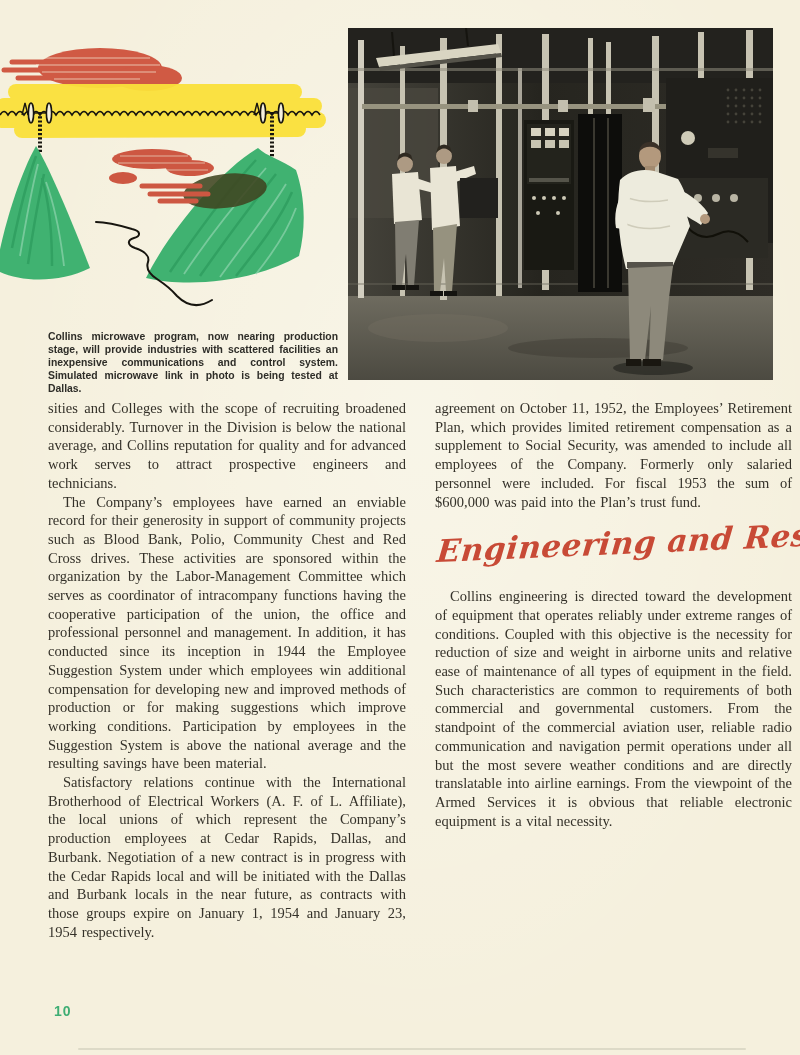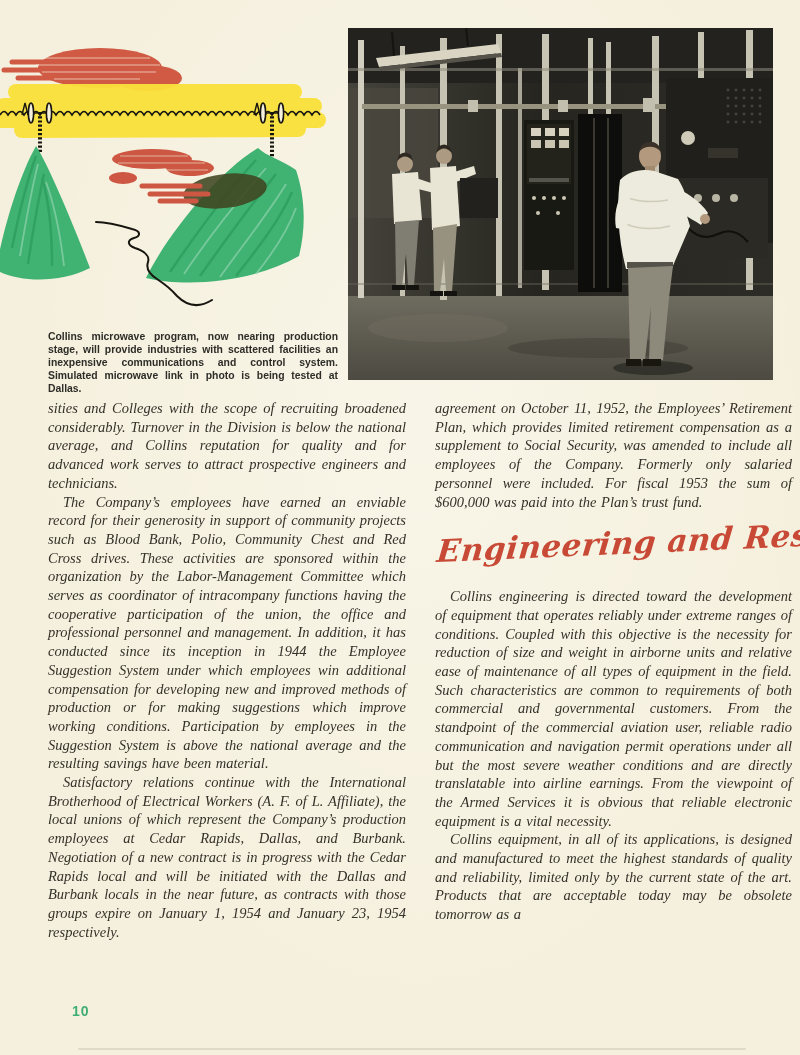--- a/index.html
+++ b/index.html
@@ -18,34 +18,33 @@
     font-family:"Liberation Sans", sans-serif; font-weight:bold;
     font-size:10.4px; line-height:12.9px; color:#2e2d28; text-align:justify;
   }
   .col { position:absolute; top:399px; }
   .col-left  { left:48px;  width:358px; }
   .col-right { left:435px; width:357px; }
   .body-p {
     margin:0; text-align:justify; text-indent:15px;
     font-size:14.5px; line-height:18.7px; color:#343129;
     word-spacing:1px;
-    font-style:italic;
   }
   .body-p.noindent { text-indent:0; }
   .script-heading {
     font-family:"DejaVu Serif", serif; font-style:italic; font-weight:600;
     font-size:31px; color:#c84a36; letter-spacing:.5px;
     margin:22px 0 18px 2px;
     transform:rotate(-2.5deg) skewX(-8deg); transform-origin:left center;
     white-space:nowrap;
   }
   .page-number {
     position:absolute; left:54px; top:1003px;
     font-family:"Liberation Sans", sans-serif; font-weight:bold;
-    font-size:14px; color:#3fae74; letter-spacing:1px;margin-left:18px;
+    font-size:14px; color:#3fae74; letter-spacing:1px;
   }
   .bottom-edge {
     position:absolute; left:78px; top:1048px; width:668px; height:2px;
     background:rgba(118,124,102,.18); border-radius:2px;
   }
 </style>
 </head>
 <body>
 
 <div class="page">
@@ -297,19 +296,18 @@
   <div class="col col-left">
     <p class="body-p noindent">sities and Colleges with the scope of recruiting broadened considerably.  Turnover in the Division is below the national average, and Collins reputation for quality and for advanced work serves to attract prospective engineers and technicians.</p>
     <p class="body-p">The Company’s employees have earned an enviable record for their generosity in support of community projects such as Blood Bank, Polio, Community Chest and Red Cross drives.  These activities are sponsored within the organization by the Labor-Management Committee which serves as coordinator of intracompany functions having the cooperative participation of the union, the office and professional personnel and management.  In addition, it has conducted since its inception in 1944 the Employee Suggestion System under which employees win additional compensation for developing new and improved methods of production or for making suggestions which improve working conditions.  Participation by employees in the Suggestion System is above the national average and the resulting savings have been material.</p>
     <p class="body-p">Satisfactory relations continue with the International Brotherhood of Electrical Workers (A. F. of L. Affiliate), the local unions of which represent the Company’s production employees at Cedar Rapids, Dallas, and Burbank.  Negotiation of a new contract is in progress with the Cedar Rapids local and will be initiated with the Dallas and Burbank locals in the near future, as contracts with those groups expire on January 1, 1954 and January 23, 1954 respectively.</p>
   </div>
 
   <div class="col col-right">
     <p class="body-p noindent">agreement on October 11, 1952, the Employees’ Retirement Plan, which provides limited retirement compensation as a supplement to Social Security, was amended to include all employees of the Company.  Formerly only salaried personnel were included.  For fiscal 1953 the sum of $600,000 was paid into the Plan’s trust fund.</p>
     <h2 class="script-heading">Engineering and Research</h2>
     <p class="body-p">Collins engineering is directed toward the development of equipment that operates reliably under extreme ranges of conditions.  Coupled with this objective is the necessity for reduction of size and weight in airborne units and relative ease of maintenance of all types of equipment in the field.  Such characteristics are common to requirements of both commercial and governmental customers. From the standpoint of the commercial aviation user, reliable radio communication and navigation permit operations under all but the most severe weather conditions and are directly translatable into airline earnings.  From the viewpoint of the Armed Services it is obvious that reliable electronic equipment is a vital necessity.</p>
-    <p class="body-p">Collins equipment, in all of its applications, is designed and manufactured to meet the highest standards of quality and reliability, limited only by the current state of the art.  Products that are acceptable today may be obsolete tomorrow as a</p>
   </div>
 
   <div class="page-number">10</div>
 
   <div class="bottom-edge"></div>
 </div>
 
 </body></html>

